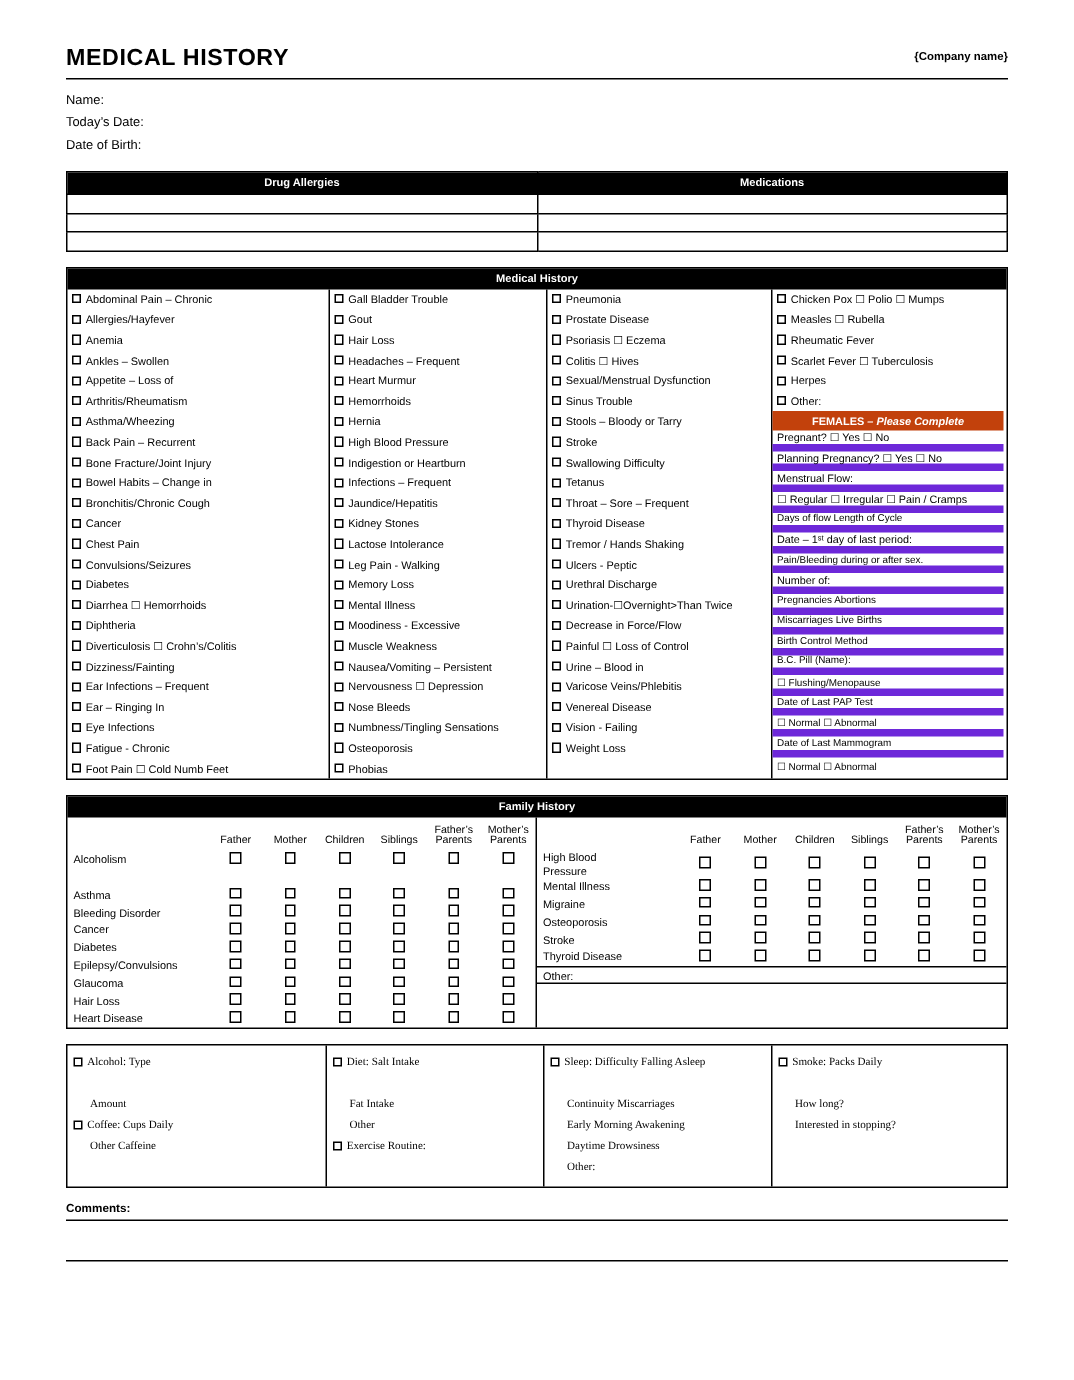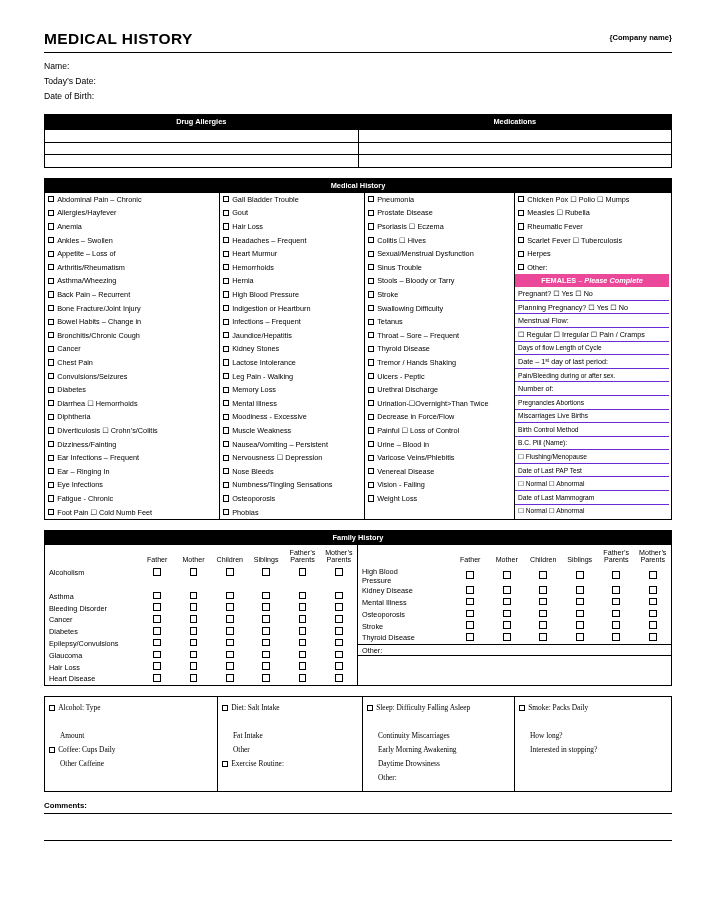--- a/index.html
+++ b/index.html
@@ -74,26 +74,26 @@
     height:13.6px; display:flex; align-items:center;
     padding-left:3px; font-size:7.3px; white-space:nowrap;
   }
   .cb {
     display:inline-block; width:6.2px; height:6.2px;
     border:.9px solid #000; margin-right:3px; flex:0 0 auto;
     background:#fff;
   }
 
   .fem-band {
-    background:#ec4899; color:#fff; font-weight:bold; text-align:center;
+    background:#c2410c; color:#fff; font-weight:bold; text-align:center;
     font-size:7.3px; padding:1.5px 0 2.5px;
   }
   .fem-row {
     height:13.6px; display:flex; align-items:center; padding-left:3px;
-    font-size:7.2px; border-bottom:1px solid #6d28d9; white-space:nowrap;
+    font-size:7.2px; border-bottom:5px solid #6d28d9; white-space:nowrap;
   }
   .fem-row.noline { border-bottom:none; }
   .sub { font-size:6.6px; }
 
   
   .fh { margin-top:10px; border:1.2px solid #000; }
   .fh-grid { display:flex; }
   .fh-half { width:50%; position:relative; }
   .fh-half.left { border-right:1px solid #000; }
   .fh-table { width:100%; border-collapse:collapse; table-layout:fixed; }
@@ -671,30 +671,30 @@
           <tr>
                 <td class="lbl">High Blood<br>Pressure</td>
                 <td class="bx"><span class="bigcb"></span></td>
                 <td class="bx"><span class="bigcb"></span></td>
                 <td class="bx"><span class="bigcb"></span></td>
                 <td class="bx"><span class="bigcb"></span></td>
                 <td class="bx"><span class="bigcb"></span></td>
                 <td class="bx"><span class="bigcb"></span></td>
               </tr>
           <tr>
-                <td class="lbl">Kidney Disease</td>
-                <td class="bx"><span class="bigcb"></span></td>
-                <td class="bx"><span class="bigcb"></span></td>
-                <td class="bx"><span class="bigcb"></span></td>
-                <td class="bx"><span class="bigcb"></span></td>
-                <td class="bx"><span class="bigcb"></span></td>
-                <td class="bx"><span class="bigcb"></span></td>
-              </tr>
-          <tr>
                 <td class="lbl">Mental Illness</td>
+                <td class="bx"><span class="bigcb"></span></td>
+                <td class="bx"><span class="bigcb"></span></td>
+                <td class="bx"><span class="bigcb"></span></td>
+                <td class="bx"><span class="bigcb"></span></td>
+                <td class="bx"><span class="bigcb"></span></td>
+                <td class="bx"><span class="bigcb"></span></td>
+              </tr>
+          <tr>
+                <td class="lbl">Migraine</td>
                 <td class="bx"><span class="bigcb"></span></td>
                 <td class="bx"><span class="bigcb"></span></td>
                 <td class="bx"><span class="bigcb"></span></td>
                 <td class="bx"><span class="bigcb"></span></td>
                 <td class="bx"><span class="bigcb"></span></td>
                 <td class="bx"><span class="bigcb"></span></td>
               </tr>
           <tr>
                 <td class="lbl">Osteoporosis</td>
                 <td class="bx"><span class="bigcb"></span></td>

